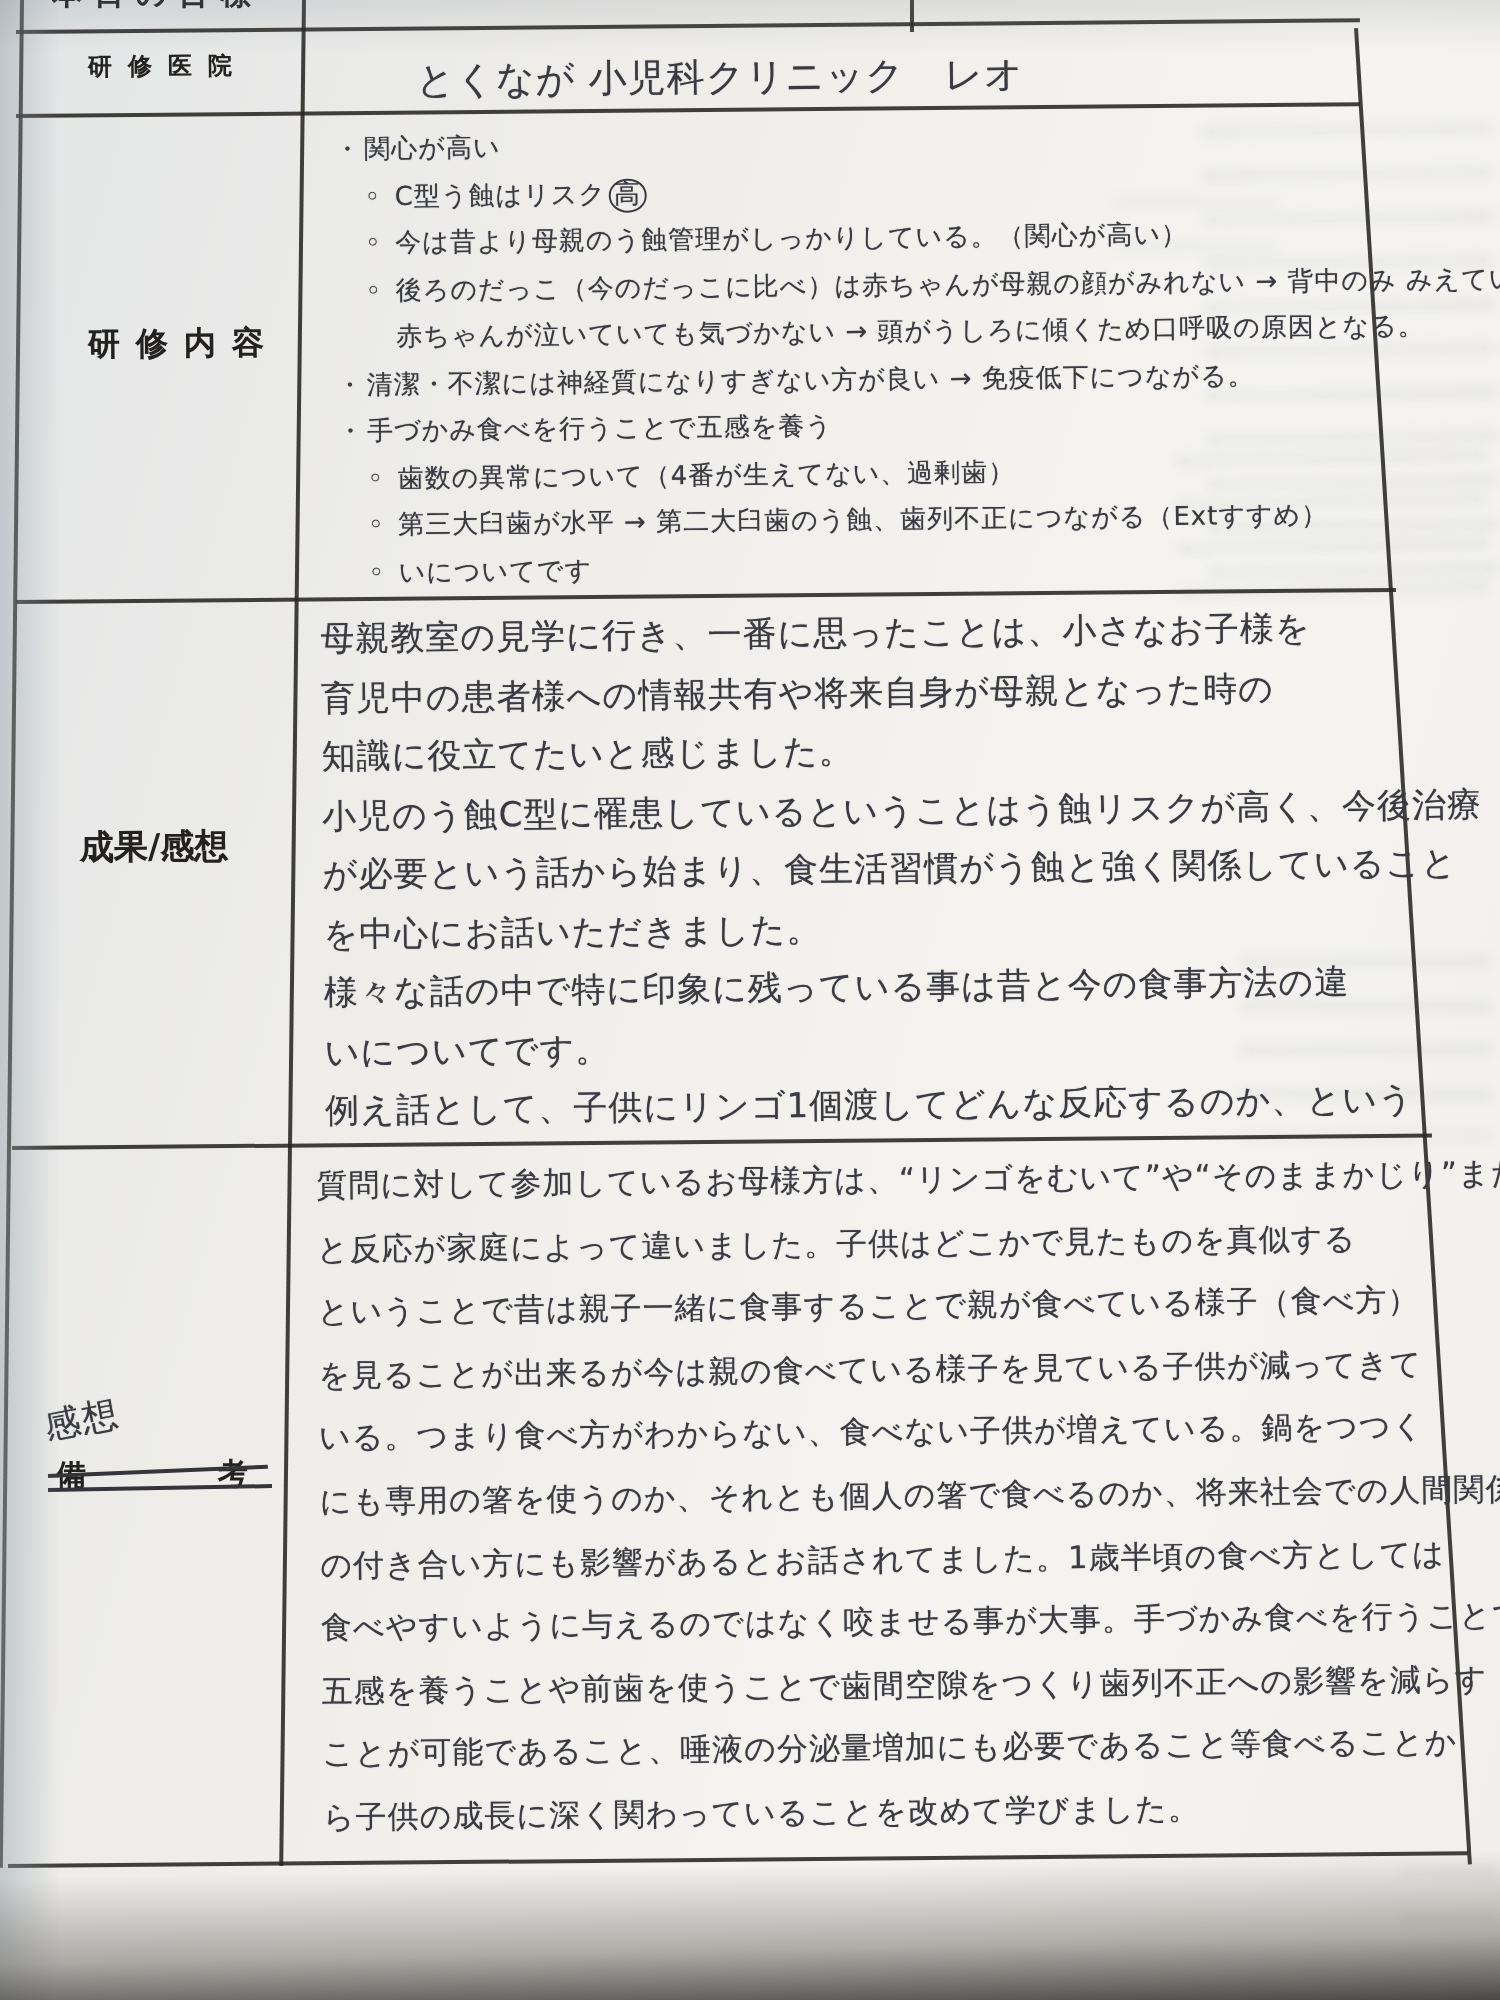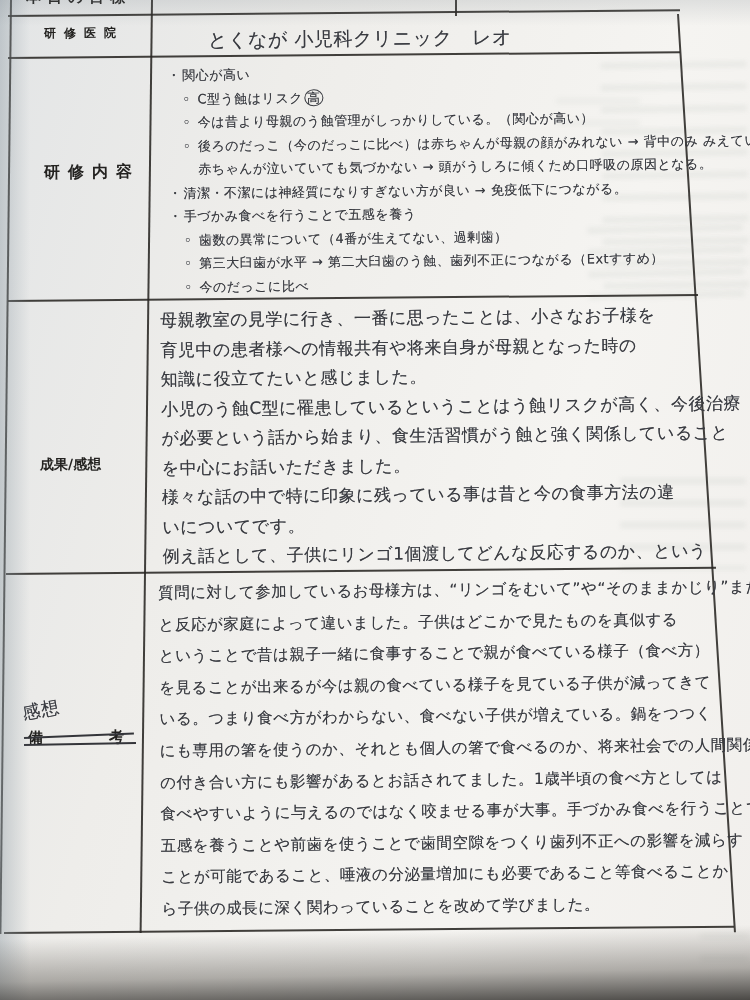--- a/index.html
+++ b/index.html
@@ -42,21 +42,21 @@
            padding:0 2px;line-height:15px;margin-left:1px;}
   .circled:empty{display:none;border:none;}
   .r-line{height:29.5px;line-height:29.5px;font-size:17px;}
   .k-line{height:31.6px;line-height:31.6px;font-size:15.5px;}
   .clinic-value{position:absolute;left:208px;top:26px;font-size:19px;transform:rotate(-0.6deg);}
   .header-clip{position:absolute;left:26px;top:0;width:120px;height:14px;overflow:hidden;}
   .header-clip span{position:absolute;left:0;top:-12px;font-size:15px;font-weight:bold;
                     letter-spacing:6px;color:#232220;white-space:nowrap;}
   .lbl-clinic{left:44px;top:25px;font-size:12px;letter-spacing:8px;}
   .lbl-training{left:44px;top:162px;font-size:16px;letter-spacing:8px;}
-  .lbl-results{left:40px;top:412px;font-size:14px;letter-spacing:0;margin-top:44px;}
+  .lbl-results{left:40px;top:412px;font-size:17px;letter-spacing:0;}
   .lbl-remarks{left:28px;top:728px;font-size:15px;letter-spacing:66px;}
   .strike{position:absolute;height:2px;background:#34353a;transform-origin:left center;}
   .s1{left:24px;top:737px;width:110px;transform:rotate(-2.4deg);}
   .s2{left:24px;top:744px;width:112px;transform:rotate(-1deg);}
   .remarks-hand{position:absolute;left:22px;top:698px;font-size:18px;
                 transform:rotate(-11deg);letter-spacing:1px;}
 </style>
 </head>
 <body>
 
@@ -90,21 +90,21 @@
 
   <div class="t-line hw lv1"><span class="marker">・</span><span>関心が高い</span></div>
       <div class="t-line hw lv2"><span class="marker">◦</span><span>C型う蝕はリスク</span><span class="circled">高</span></div>
       <div class="t-line hw lv2"><span class="marker">◦</span><span>今は昔より母親のう蝕管理がしっかりしている。（関心が高い）</span></div>
       <div class="t-line hw lv2"><span class="marker">◦</span><span>後ろのだっこ（今のだっこに比べ）は赤ちゃんが母親の顔がみれない → 背中のみ みえている状態</span></div>
       <div class="t-line hw cont"><span>赤ちゃんが泣いていても気づかない → 頭がうしろに傾くため口呼吸の原因となる。</span></div>
       <div class="t-line hw lv1"><span class="marker">・</span><span>清潔・不潔には神経質になりすぎない方が良い → 免疫低下につながる。</span></div>
       <div class="t-line hw lv1"><span class="marker">・</span><span>手づかみ食べを行うことで五感を養う</span></div>
       <div class="t-line hw lv2"><span class="marker">◦</span><span>歯数の異常について（4番が生えてない、過剰歯）</span></div>
       <div class="t-line hw lv2"><span class="marker">◦</span><span>第三大臼歯が水平 → 第二大臼歯のう蝕、歯列不正につながる（Extすすめ）</span></div>
-      <div class="t-line hw lv2"><span class="marker">◦</span><span>今のだっこに比べ</span></div>
+      <div class="t-line hw lv2"><span class="marker">◦</span><span>いについてです</span></div>
     </div>
 
   <div class="plabel lbl-results">成果/感想</div>
   <div class="block" style="left:160px;top:306px;width:560px;">
 
   <div class="r-line hw">母親教室の見学に行き、一番に思ったことは、小さなお子様を</div>
       <div class="r-line hw">育児中の患者様への情報共有や将来自身が母親となった時の</div>
       <div class="r-line hw">知識に役立てたいと感じました。</div>
       <div class="r-line hw">小児のう蝕C型に罹患しているということはう蝕リスクが高く、今後治療</div>
       <div class="r-line hw">が必要という話から始まり、食生活習慣がう蝕と強く関係していること</div>

